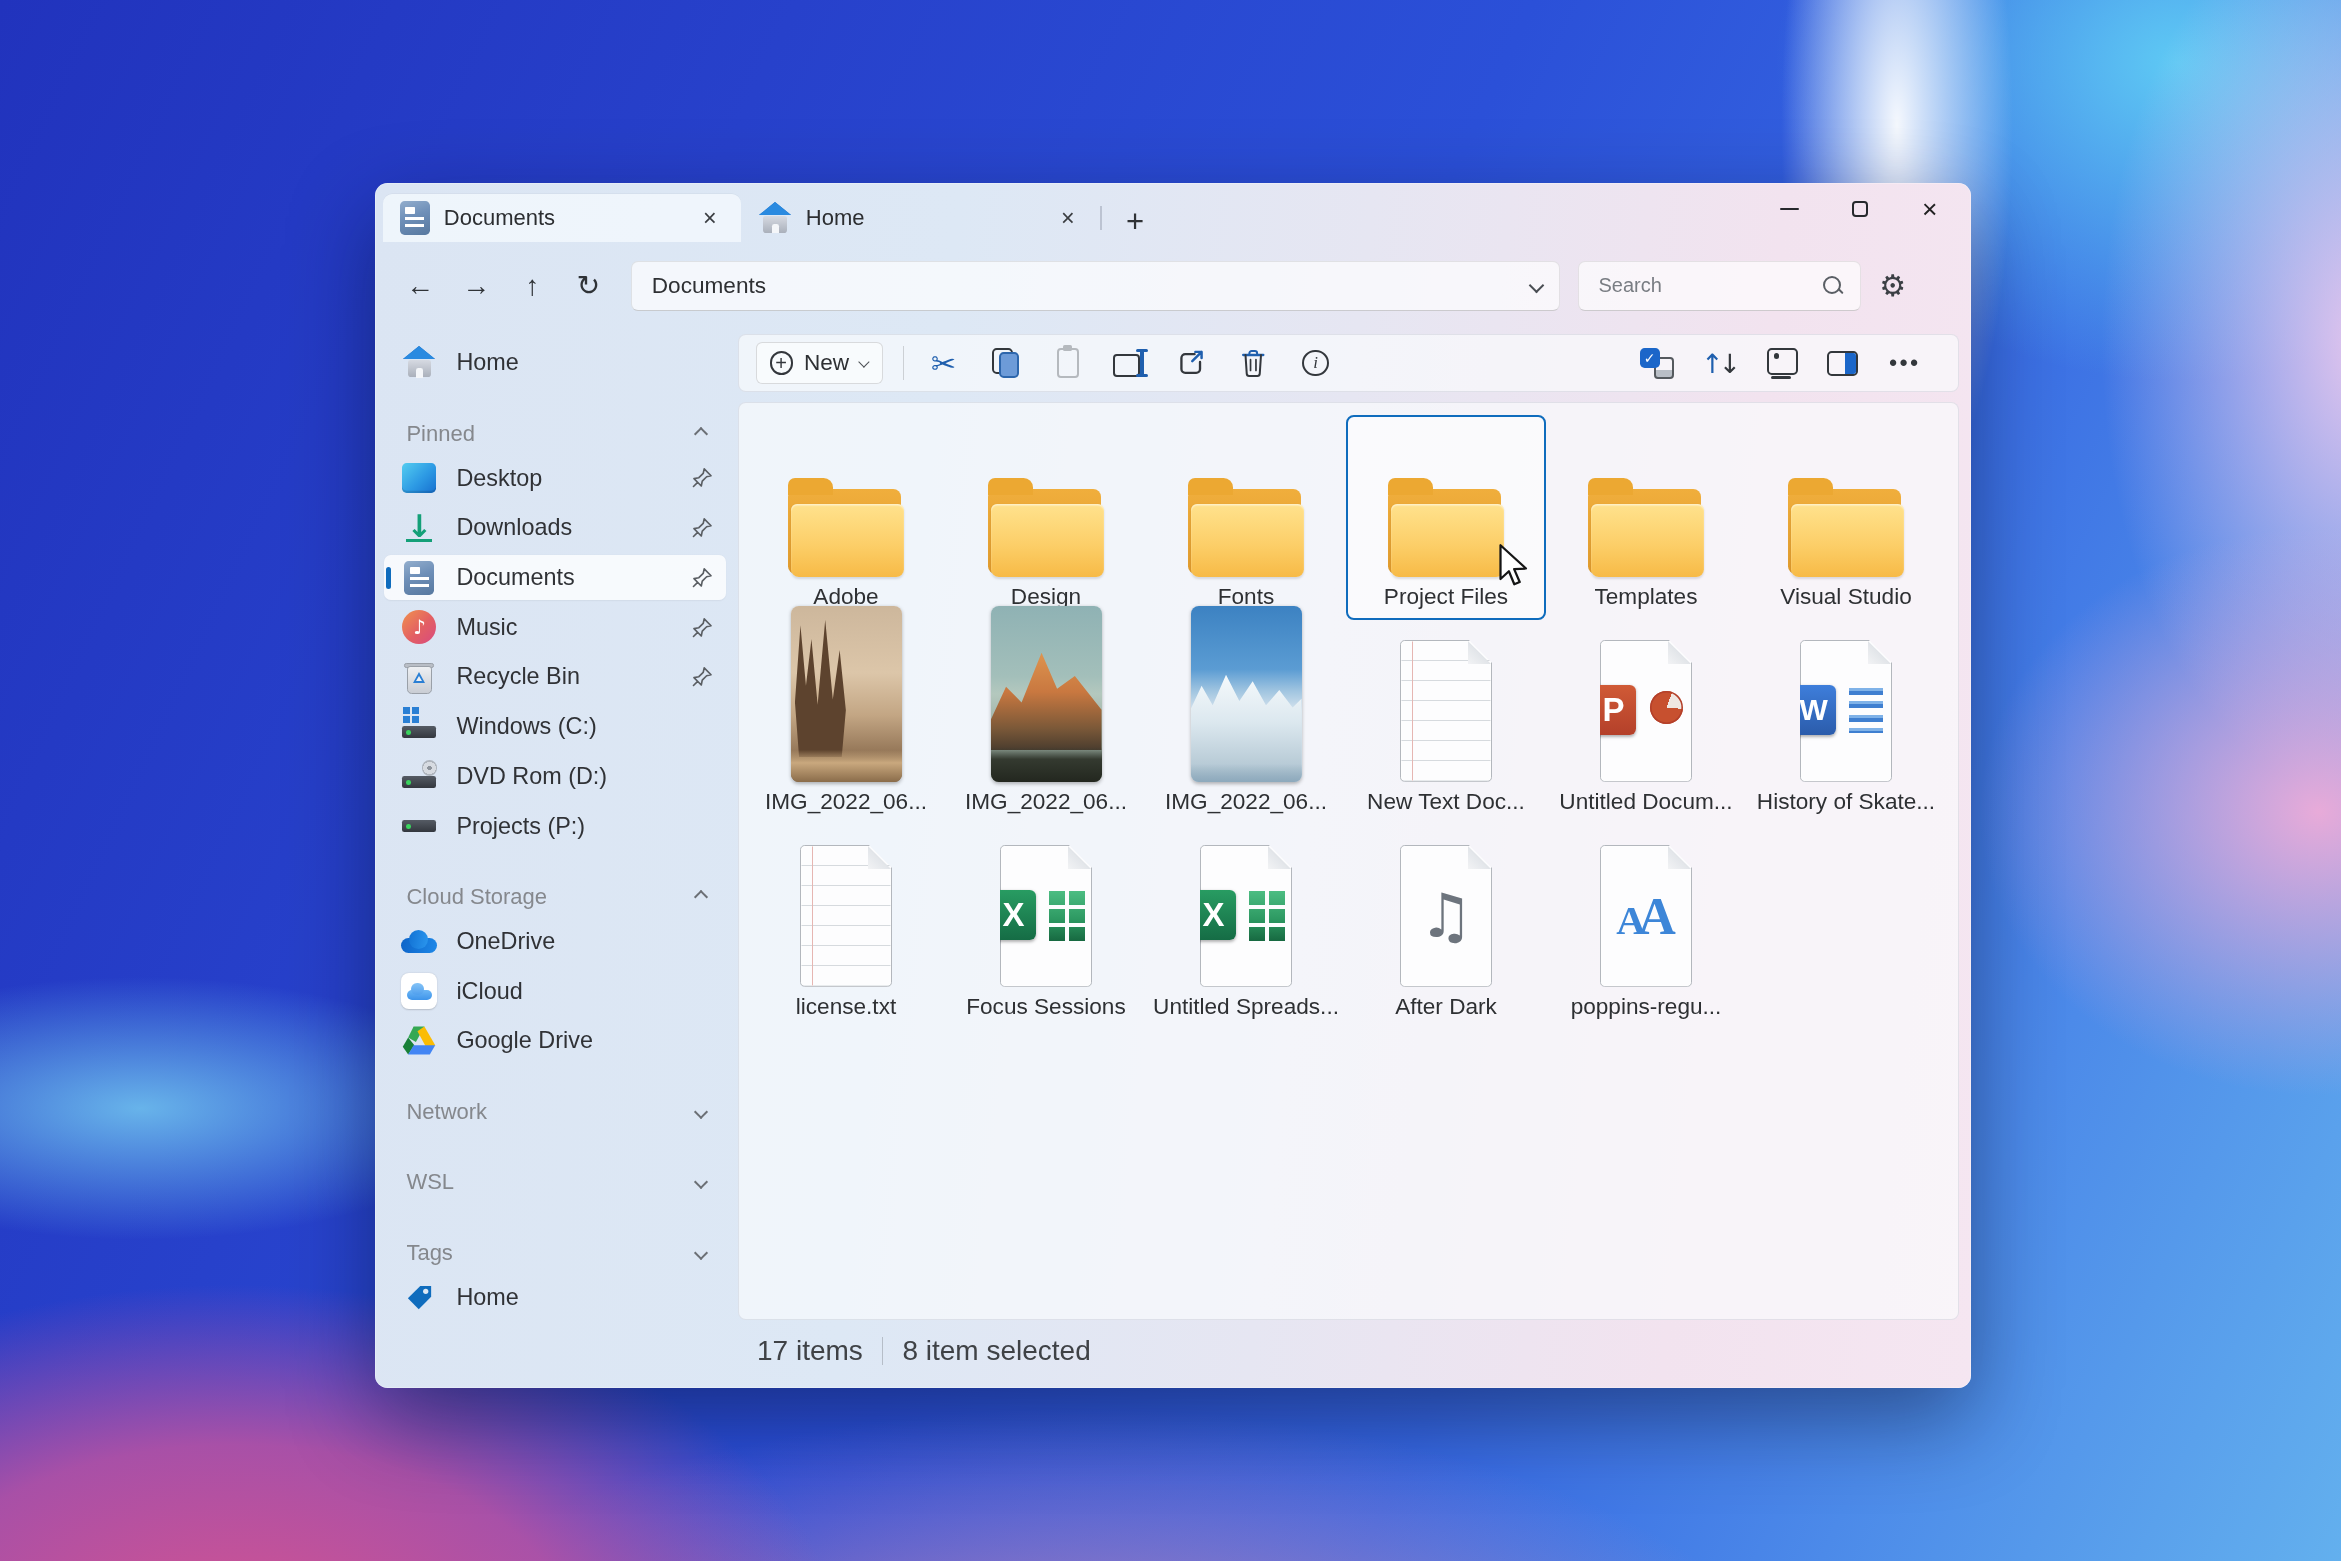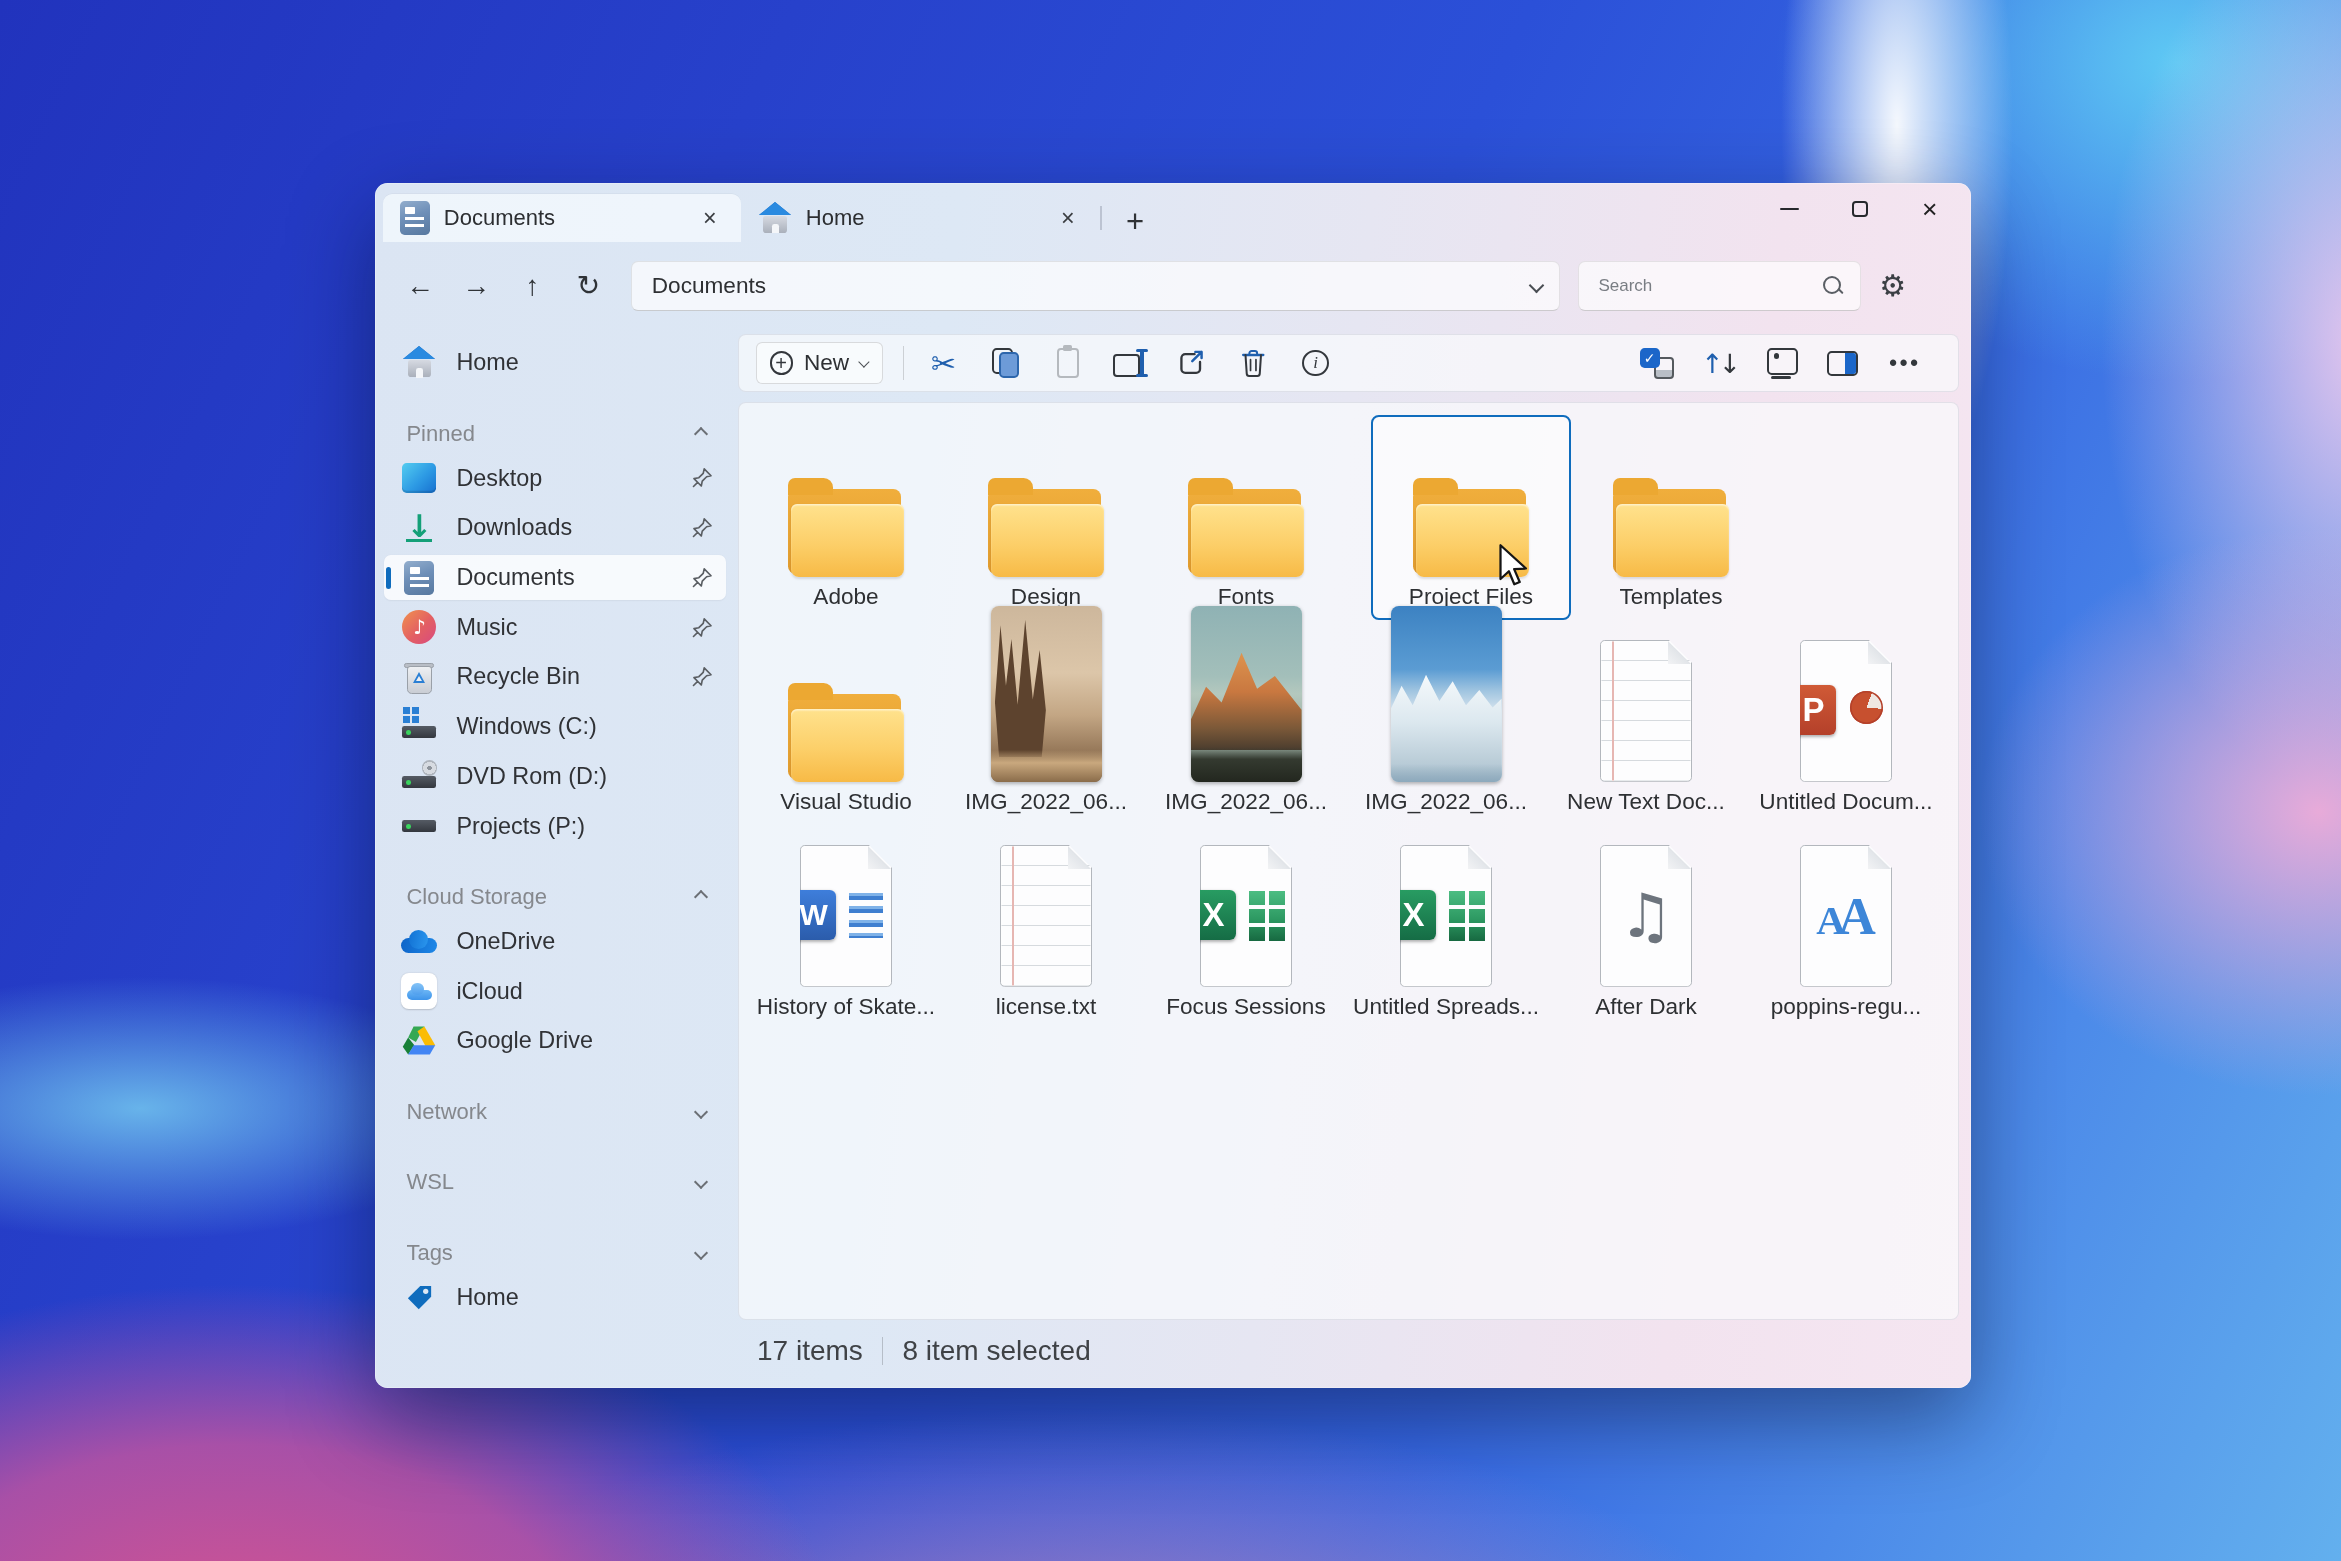--- a/index.html
+++ b/index.html
@@ -61,21 +61,21 @@
   .addressbar { margin-left:11px; flex:0 0 929px; height:50px; border-radius:7px;
              background:rgba(255,255,255,.68); border:0.8px solid rgba(0,0,0,.09);
              border-bottom-color:rgba(0,0,0,.18);
              display:flex; align-items:center; padding:0 17px 0 20px; font-size:22.6px; }
   .addressbar .addr-text { flex:1; }
   .chev { width:11px; height:11px; border-right:2px solid #4a4e53; border-bottom:2px solid #4a4e53; transform:rotate(45deg); }
   .chev.up { transform:rotate(-135deg); }
   .searchbox { margin-left:12.5px; flex:0 0 283px; height:50px; border-radius:7px;
              background:rgba(255,255,255,.68); border:0.8px solid rgba(0,0,0,.09);
              border-bottom-color:rgba(0,0,0,.18);
-             display:flex; align-items:center; padding:0 15.6px 0 19px; font-size:17px; color:#797d83; }
+             display:flex; align-items:center; padding:0 15.6px 0 19px; font-size:20px; color:#797d83; }
   .searchbox .s-text { flex:1; }
   .ic-magnifier { width:23.4px; height:23.4px; position:relative; }
   .ic-magnifier::before { content:""; position:absolute; left:1.6px; top:1.6px; width:14px; height:14px;
              border:2px solid #5a5e64; border-radius:50%; }
   .ic-magnifier::after { content:""; position:absolute; left:15.6px; top:15.6px; width:7px; height:2px;
              background:#5a5e64; transform:rotate(45deg); border-radius:1.6px; }
   .gear-btn { width:50px; height:45px; display:flex; align-items:center; justify-content:center;
              font-size:30px; color:#3b3f44; font-family:"DejaVu Sans",sans-serif; }
   
   .body-row { display:flex; height:1053px; }
@@ -187,21 +187,21 @@
   .ic-preview .pv-dot { position:absolute; left:6.2px; top:5.5px; width:5.5px; height:5.5px; border-radius:50%;
        background:#33373c; }
   .ic-panel { width:31px; height:25px; border:2px solid #33373c; border-radius:4.7px; position:relative; overflow:hidden; }
   .ic-panel::after { content:""; position:absolute; right:0; top:0; width:11px; height:100%; background:#1b66c9; }
   .ic-more { font-size:23.4px; letter-spacing:2.3px; color:#33373c; }
   
   .file-area { height:918px; margin-top:10px; padding:11.7px 0 0 7px; display:flex; flex-wrap:wrap;
        align-content:flex-start; }
   .tile { width:200px; height:205px; display:flex; flex-direction:column; align-items:center;
        justify-content:flex-end; border-radius:7.8px; border:2.3px solid transparent; }
-  .tile.selected { border-color:#0f6cbd; background:rgba(255,255,255,.5);margin-left:25px; }
+  .tile.selected { border-color:#0f6cbd; background:rgba(255,255,255,.5); }
   .tile .icon-wrap { height:156px; display:flex; align-items:flex-end; justify-content:center; }
   .tile .t-label { height:41px; display:flex; align-items:center; font-size:22.6px; color:#2e3033; }
   
   .folder { position:relative; width:119px; height:100px; }
   .folder .f-back { position:absolute; left:1.6px; right:4.7px; top:12.5px; bottom:3.1px;
        background:linear-gradient(#f0ae3c,#e09b2e); border-radius:7.8px; }
   .folder .f-back::after { content:""; position:absolute; top:-11.7px; left:0; width:45px; height:17px;
        background:#eca832; border-radius:7px 9.4px 0 0; }
   .folder .f-front { position:absolute; left:4.7px; right:1.6px; bottom:0; height:73px;
        background:linear-gradient(180deg,#ffe28d 0%,#fccf69 55%,#f7ba46 100%);

